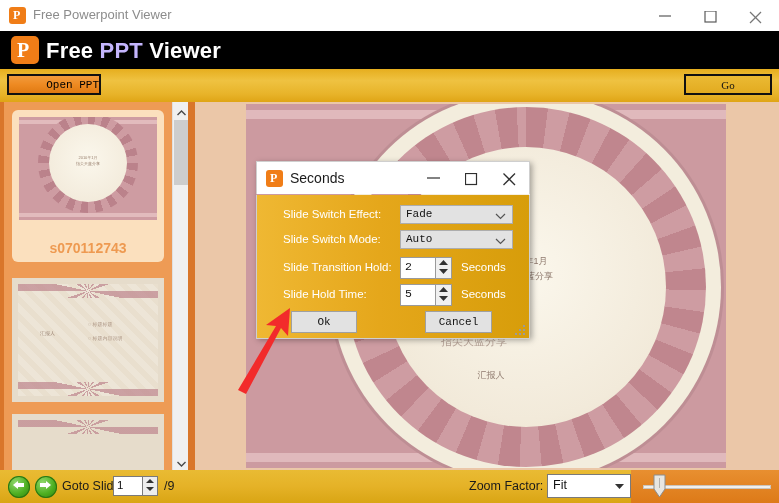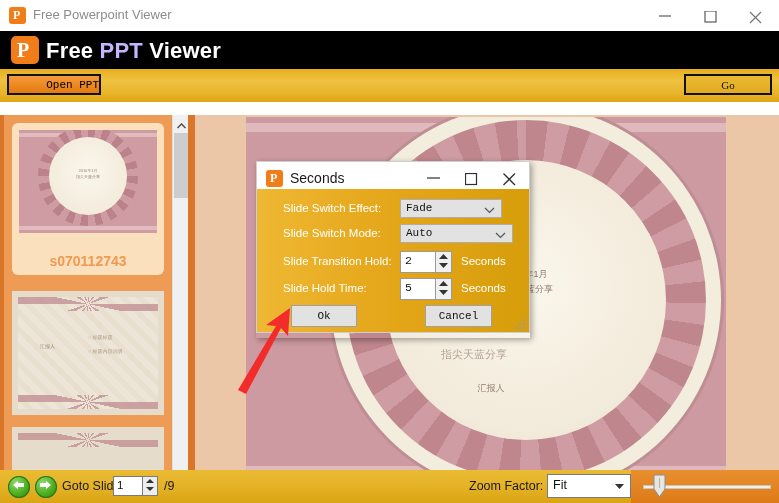--- a/index.html
+++ b/index.html
@@ -35,21 +35,21 @@
   .btn-open{position:absolute;left:7px;top:5px;width:94px;height:21px;border:2px solid #111;
             background:linear-gradient(to bottom,#F29B3C 0%,#EE8A22 50%,#E07A12 100%);
             font-family:"Liberation Mono",monospace;font-size:11px;color:#000;
             line-height:18px;text-align:right;box-sizing:border-box;cursor:pointer;}
   .btn-go{position:absolute;left:684px;top:5px;width:88px;height:21px;border:2px solid #111;
           background:linear-gradient(to bottom,#EBBA34 0%,#E2AB20 100%);
           font-size:11px;color:#111;line-height:18px;text-align:center;box-sizing:border-box;
           cursor:pointer;font-family:"Liberation Serif",serif;}
 
   
-  .workspace{position:absolute;left:0;top:102px;width:710px;height:368px;background:#eab308;margin-top:13px;}
+  .workspace{position:absolute;left:0;top:102px;width:710px;height:368px;background:#eab308;}
   .ws-left{position:absolute;left:0;top:0;width:4px;height:368px;background:#D9762A;}
 
   
   .thumbpanel{position:absolute;left:4px;top:0;width:168px;height:368px;
               background:#EE9B55;overflow:hidden;}
   .thumb{position:absolute;left:8px;width:152px;background:#FBE0BE;
          border-radius:6px;cursor:pointer;box-sizing:border-box;}
   .thumb-sel{top:8px;height:152px;padding:7px 7px 0 7px;}
   .thumb-img{position:relative;width:138px;height:103px;overflow:hidden;background:#CF9BA0;}
   .thumb-label{position:absolute;left:0;bottom:6px;width:152px;text-align:center;
@@ -100,21 +100,21 @@
   .dlg-title{position:absolute;left:0;top:0;width:274px;height:33px;background:#fff;
              border:1px solid #cfcfcf;border-bottom:none;box-sizing:border-box;}
   .dlg-icon{position:absolute;left:9px;top:8px;width:17px;height:17px;background:#F07D17;
             border-radius:3px;}
   .dlg-icon span{position:absolute;left:4px;top:1px;color:#fff;font-size:12px;font-weight:bold;
                  line-height:14px;font-family:"Liberation Serif",serif;}
   .dlg-name{position:absolute;left:33px;top:8px;font-size:14px;color:#1a1a1a;}
   .dwc{position:absolute;top:0;width:38px;height:32px;cursor:pointer;}
   .dwc svg{position:absolute;left:12px;top:11px;}
   .dwc-min{right:76px;} .dwc-max{right:38px;} .dwc-close{right:0;}
-  .dlg-body{position:absolute;left:0;top:28px;width:274px;height:144px;box-sizing:border-box;
+  .dlg-body{position:absolute;left:0;top:34px;width:274px;height:144px;box-sizing:border-box;
             border:1px solid #cfcfcf;border-top:none;
             background:linear-gradient(to right,#EFB833 0%,#E5A71B 45%,#D79D0A 100%);}
   .dlg-lab{position:absolute;font-size:11.5px;color:#fff;}
   .combo{position:absolute;height:19px;background:#E2E2E2;border:1px solid #ADADAD;
          box-sizing:border-box;cursor:pointer;}
   .combo span{position:absolute;left:5px;top:2px;font-size:11px;color:#111;
               font-family:"Liberation Mono",monospace;}
   .combo svg{position:absolute;right:6px;top:7px;}
   .spin{position:absolute;width:52px;height:22px;background:#fff;border:1px solid #9A9A9A;
         box-sizing:border-box;}
@@ -288,21 +288,21 @@
         <svg width="13" height="13" viewBox="0 0 13 13">
             <line x1="0.5" y1="0.5" x2="12" y2="12" stroke="#2f2f2f" stroke-width="1.3"></line>
             <line x1="12" y1="0.5" x2="0.5" y2="12" stroke="#2f2f2f" stroke-width="1.3"></line>
           </svg>
       </div>
     </div>
 
     <div class="dlg-body">
 
       <div class="dlg-lab" style="left:26px;top:13px;">Slide Switch Effect:</div>
-      <div class="combo" style="left:143px;top:10px;width:102px;">
+      <div class="combo" style="left:143px;top:10px;width:113px;">
         <span>Fade</span>
         <svg width="11" height="7" viewBox="0 0 11 7">
             <path d="M1 1 L5.5 5.5 L10 1" fill="none" stroke="#555" stroke-width="1.2"></path>
           </svg>
       </div>
 
       <div class="dlg-lab" style="left:26px;top:38px;">Slide Switch Mode:</div>
       <div class="combo" style="left:143px;top:35px;width:113px;">
         <span>Auto</span>
         <svg width="11" height="7" viewBox="0 0 11 7">

